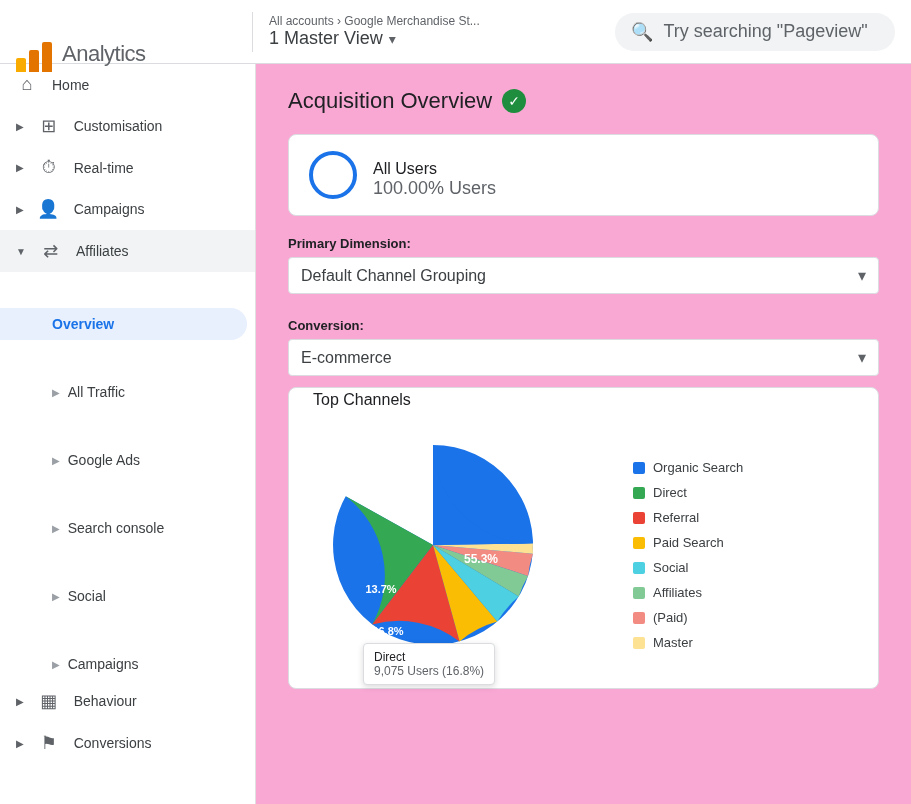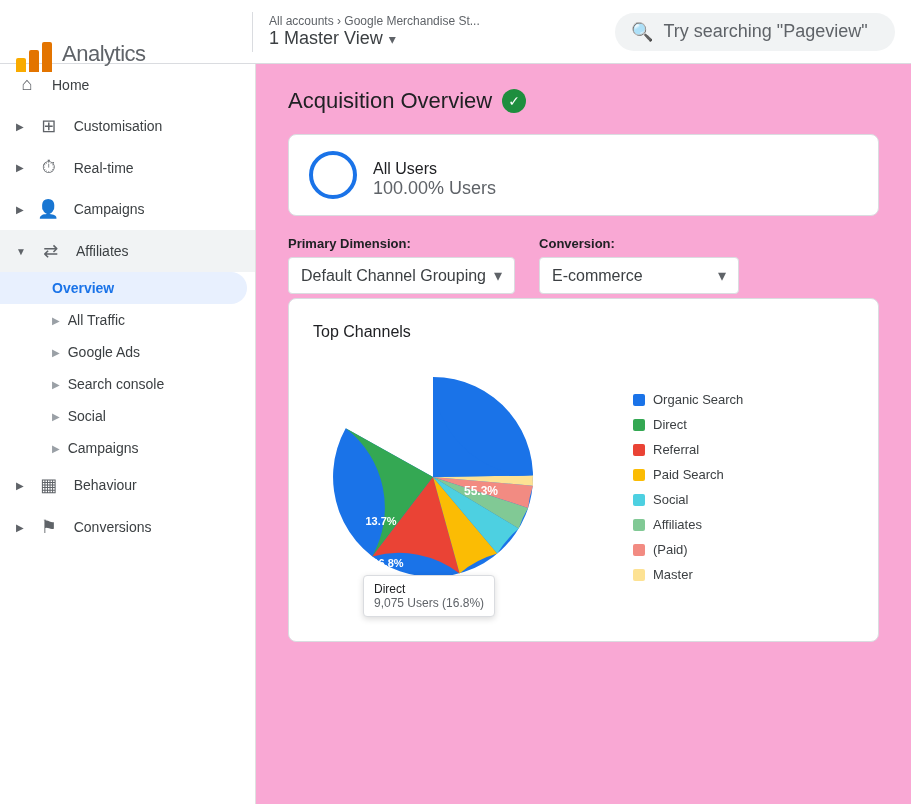--- a/index.html
+++ b/index.html
@@ -69,21 +69,21 @@
     }
     .nav-item .icon { font-size: 18px; color: #5f6368; width: 22px; text-align: center; }
     .nav-item .chevron-sm { font-size: 10px; color: #5f6368; }
     .section-label {
       font-size: 11px; font-weight: 600; color: #5f6368;
       padding: 14px 16px 4px; letter-spacing: 0.8px; text-transform: uppercase;
     }
     .nav-sub {
       padding: 8px 16px 8px 52px;
       display: flex; align-items: center; gap: 8px;
-      cursor: pointer; color: #3c4043; font-size: 14px;
+      cursor: pointer; color: #3c4043; font-size: 14px; margin-top: 36px;
     }
     .nav-sub .chevron-sm { font-size: 10px; color: #9aa0a6; }
     .nav-item.acquisition-active { background: #f1f3f4; }
     .nav-sub.overview-active {
       background: #e8f0fe; color: #1a73e8; font-weight: 600;
       border-radius: 0 24px 24px 0; margin-right: 8px;
     }
 
     
     .main { flex: 1; overflow-y: auto; padding: 24px 32px; background: #f9a8d4; }
@@ -107,36 +107,36 @@
     .segment-circle {
       width: 48px; height: 48px; border-radius: 50%;
       border: 4px solid #1a73e8; background: transparent;
       flex-shrink: 0;
     }
     .segment-info .segment-name { font-size: 16px; font-weight: 500; color: #202124; }
     .segment-info .segment-pct { font-size: 18px; color: #5f6368; }
 
     
     .dimensions-row {
-      display: flex; align-items: flex-end; gap: 24px; margin-bottom: 4px;
+      display: flex; gap: 24px; margin-bottom: 11px; flex-direction: column;
     }
     .dimension-group { display: flex; flex-direction: column; gap: 6px; }
     .dimension-label { font-size: 13px; font-weight: 600; color: #202124; }
     .dropdown-btn {
       display: flex; align-items: center; gap: 8px;
       border: 1px solid #dadce0; border-radius: 4px;
       padding: 8px 12px; background: #fff; cursor: pointer;
       font-size: 16px; color: #3c4043; min-width: 200px;
     }
     .dropdown-btn .chevron-down { margin-left: auto; color: #5f6368; }
 
     
     .chart-card {
       background: #fff; border: 1px solid #dadce0; border-radius: 8px;
-      padding: 24px 24px;
+      padding: 3px 24px;
     }
     .chart-title { font-size: 16px; font-weight: 500; color: #202124; margin-bottom: 16px; }
     .chart-area { display: flex; align-items: center; gap: 40px; }
 
     
     .pie-container { position: relative; width: 280px; height: 260px; flex-shrink: 0; }
     .pie-tooltip {
       position: absolute; bottom: 0; left: 50px;
       background: #fff; border: 1px solid #dadce0;
       border-radius: 4px; padding: 6px 10px;

